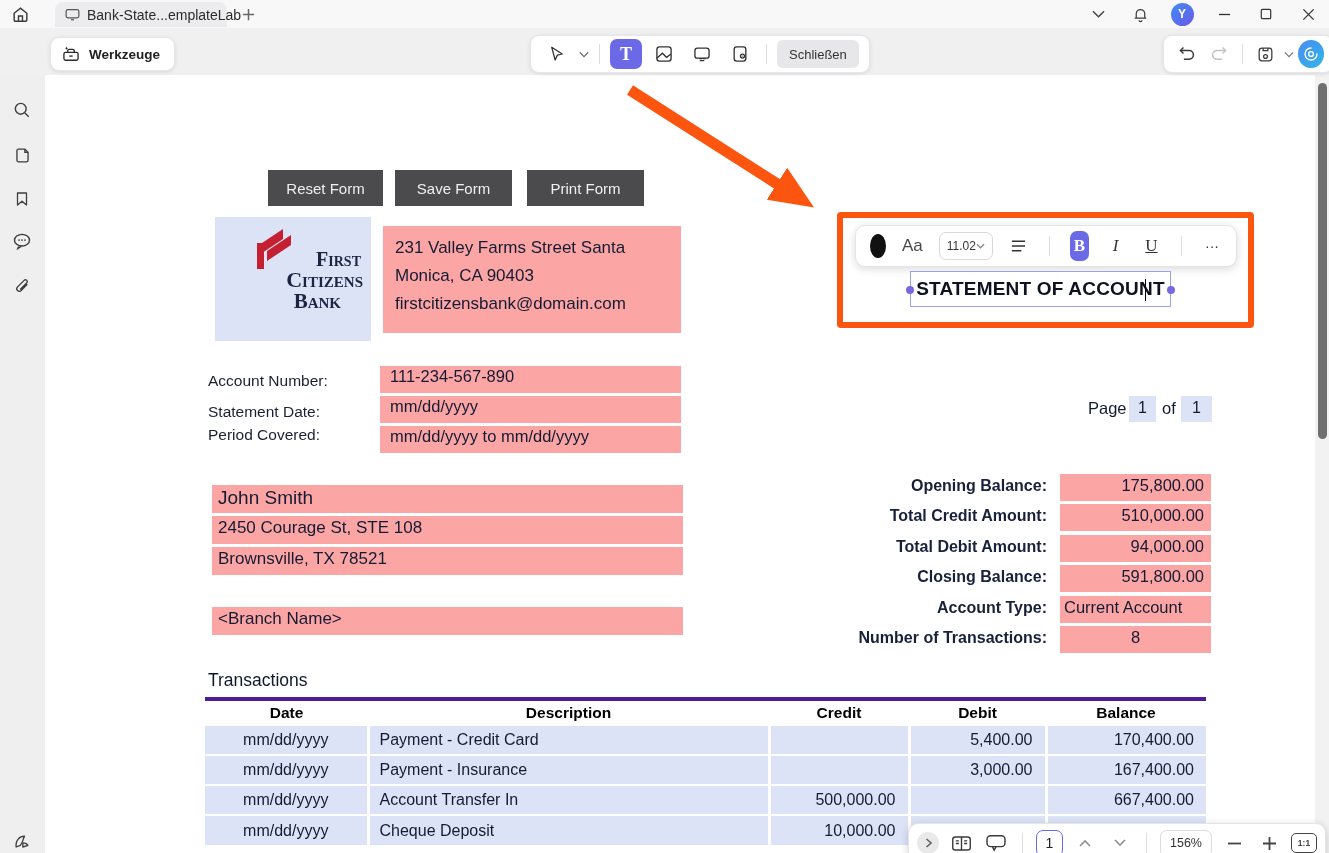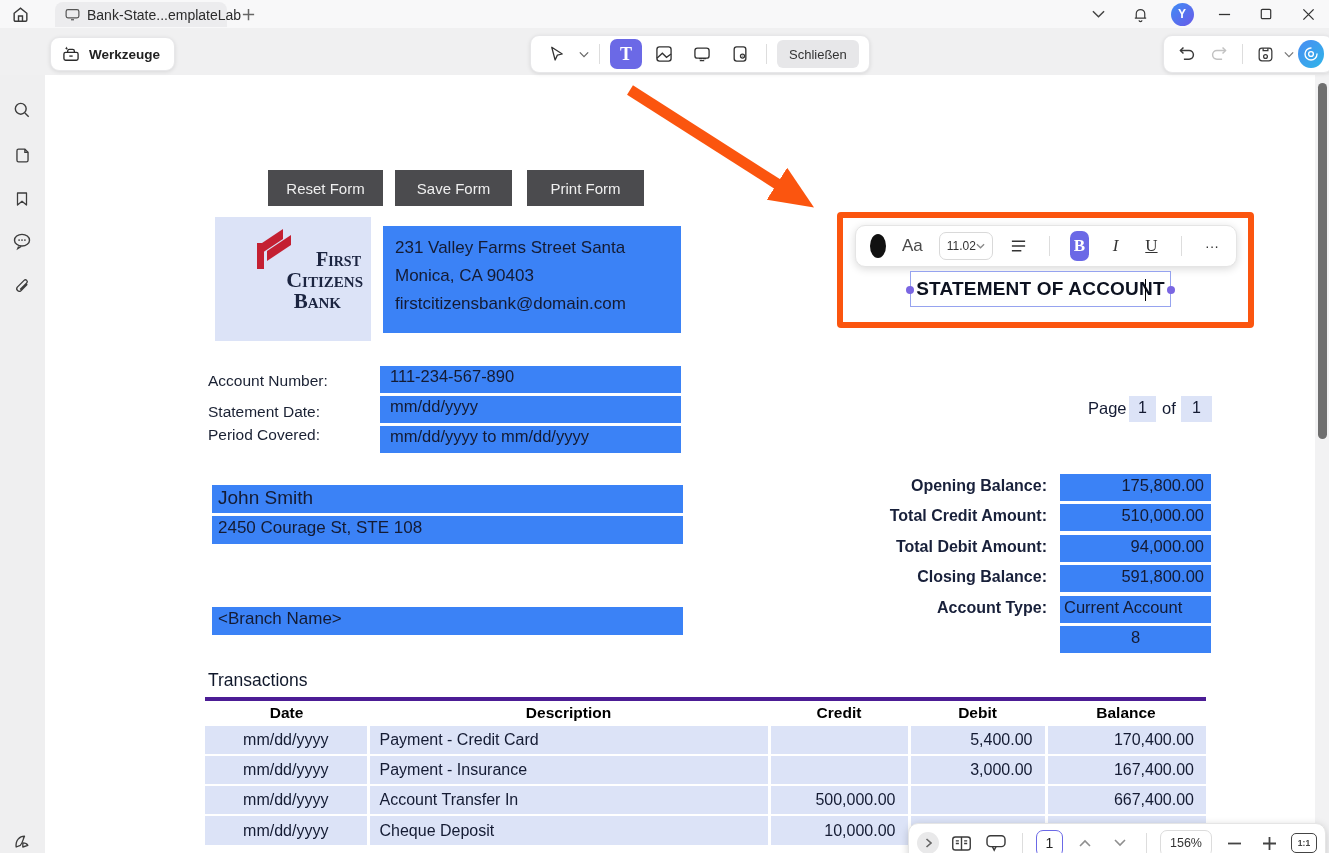--- a/index.html
+++ b/index.html
@@ -42,21 +42,21 @@
   .sidebar { position:absolute; left:0; top:28px; width:45px; height:825px; background:#efeff0; z-index:30; }
   .sb-btn { position:absolute; left:8px; width:28px; height:28px; display:flex; align-items:center; justify-content:center;
     border-radius:6px; cursor:pointer; }
 
   
   .page { position:absolute; left:45px; top:75px; width:1271px; height:778px; background:#fff; z-index:1; overflow:hidden;
     color:#141b33; }
   .abs { position:absolute; }
   .form-btn { position:absolute; top:95px; height:36px; background:#4b4b4e; color:#efefef; font-size:15px;
     display:flex; align-items:center; justify-content:center; cursor:pointer;margin-left:48px; }
-  .field { background:#3b82f6; }
+  .field { background:#fca5a5; }
   .logo-box { left:170px; top:142px; width:156px; height:124px; background:#dce3f7; }
   .logo-text { position:absolute; right:8px; top:32px; text-align:right; font-family:"Liberation Serif", serif;
     font-variant:small-caps; font-weight:bold; color:#1b2440; line-height:1.0; }
   .addr-box { left:338px; top:151px; width:298px; height:107px; padding:8px 0 0 12px; font-size:17px; line-height:28px; }
   .meta-label { position:absolute; left:163px; font-size:15.5px; color:#1a2133; }
   .meta-field { position:absolute; left:335px; width:301px; height:27px; font-size:16.5px; padding:1px 0 0 10px; }
   .cust-row { position:absolute; left:167px; width:471px; height:28px; font-size:17px; padding:2px 0 0 6px; }
   .pi-box { position:absolute; top:321px; height:26px; background:#dce3f7; font-size:16px; text-align:center; padding-top:3px; }
   .pi-text { position:absolute; top:324px; font-size:16.5px; color:#141b33; }
   .sum-label { position:absolute; width:290px; text-align:right; font-size:16px; font-weight:bold; color:#18203a; }
@@ -374,37 +374,39 @@
 
     <div class="meta-label" style="top:297px;">Account Number:</div>
     <div class="meta-label" style="top:328px;">Statement Date:</div>
     <div class="meta-label" style="top:351px;">Period Covered:</div>
     <div class="meta-field field" style="top:291px;">111-234-567-890</div>
     <div class="meta-field field" style="top:321px;">mm/dd/yyyy</div>
     <div class="meta-field field" style="top:351px;">mm/dd/yyyy to mm/dd/yyyy</div>
 
     <div class="cust-row field" style="top:410px; font-size:19px;">John Smith</div>
     <div class="cust-row field" style="top:441px;">2450 Courage St, STE 108</div>
+    <div class="cust-row field" style="top:472px;">Brownsville, TX 78521</div>
     <div class="cust-row field" style="top:532px;">&lt;Branch Name&gt;</div>
 
     <span class="pi-text" style="left:1043px;">Page</span>
     <div class="pi-box" style="left:1084px; width:27px;">1</div>
     <span class="pi-text" style="left:1117px;">of</span>
     <div class="pi-box" style="left:1136px; width:31px;">1</div>
 
     <div class="sum-label" style="left:712px; top:402px;">Opening Balance:</div>
     <div class="sum-value field" style="top:399px;">175,800.00</div>
     <div class="sum-label" style="left:712px; top:432px;">Total Credit Amount:</div>
     <div class="sum-value field" style="top:429px;">510,000.00</div>
     <div class="sum-label" style="left:712px; top:463px;">Total Debit Amount:</div>
     <div class="sum-value field" style="top:460px;">94,000.00</div>
     <div class="sum-label" style="left:712px; top:493px;">Closing Balance:</div>
     <div class="sum-value field" style="top:490px;">591,800.00</div>
     <div class="sum-label" style="left:712px; top:524px;">Account Type:</div>
     <div class="sum-value field" style="top:521px; text-align:left; padding-left:4px;">Current Account</div>
+    <div class="sum-label" style="left:712px; top:554px;">Number of Transactions:</div>
     <div class="sum-value field" style="top:551px; text-align:center; padding-right:0;">8</div>
 
     <div class="tx-head">Transactions</div>
     <table class="tx-table">
       <colgroup>
           <col style="width:163px">
           <col style="width:401px">
           <col style="width:140px">
           <col style="width:137px">
           <col style="width:160px">

